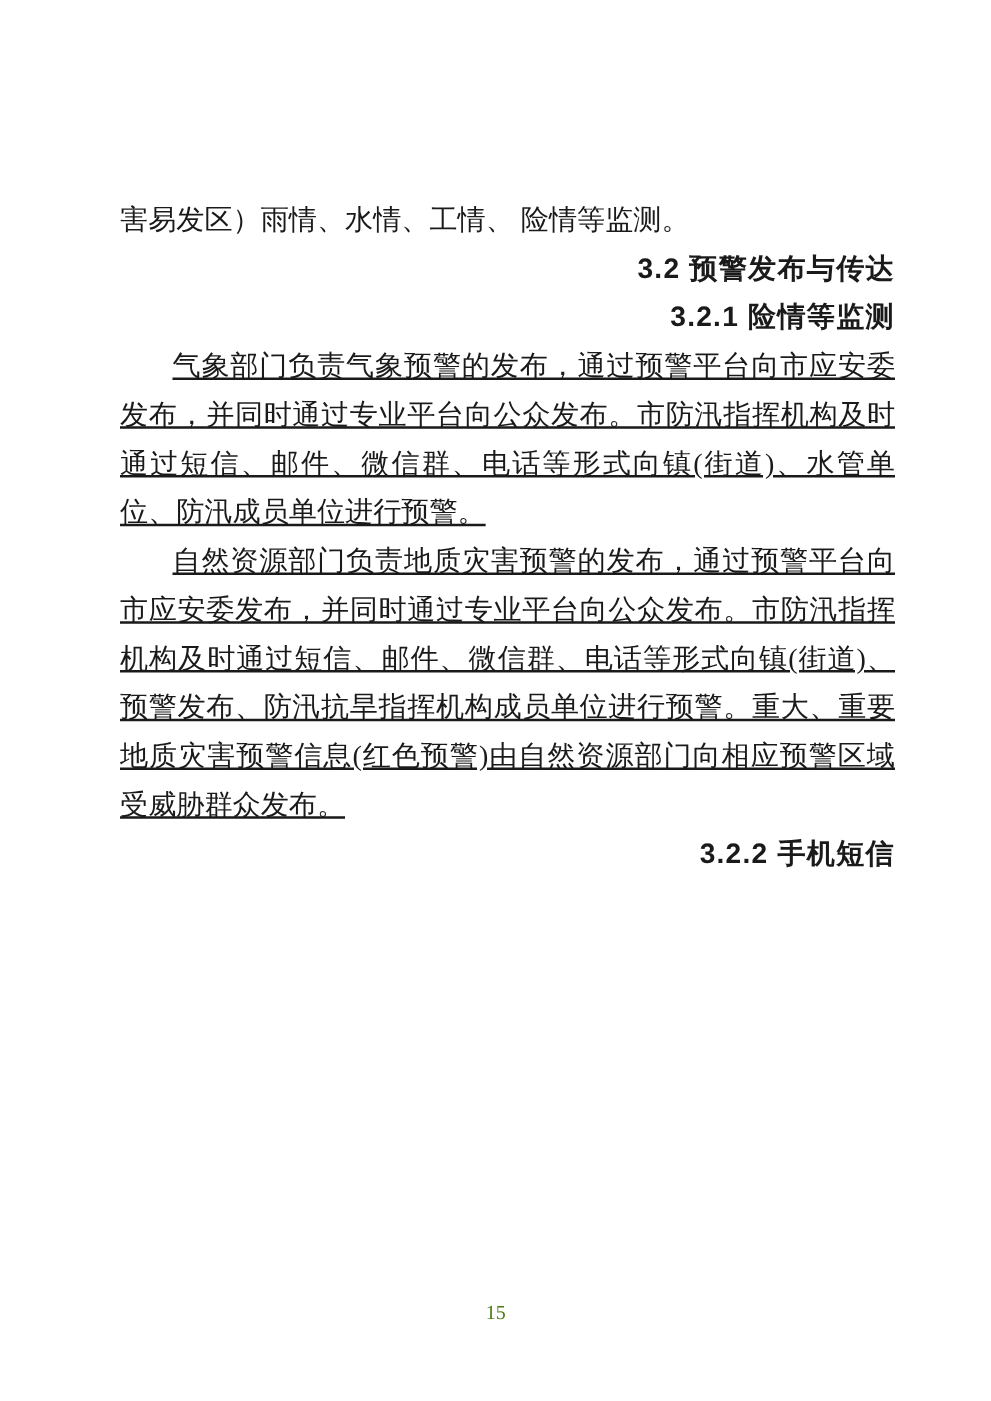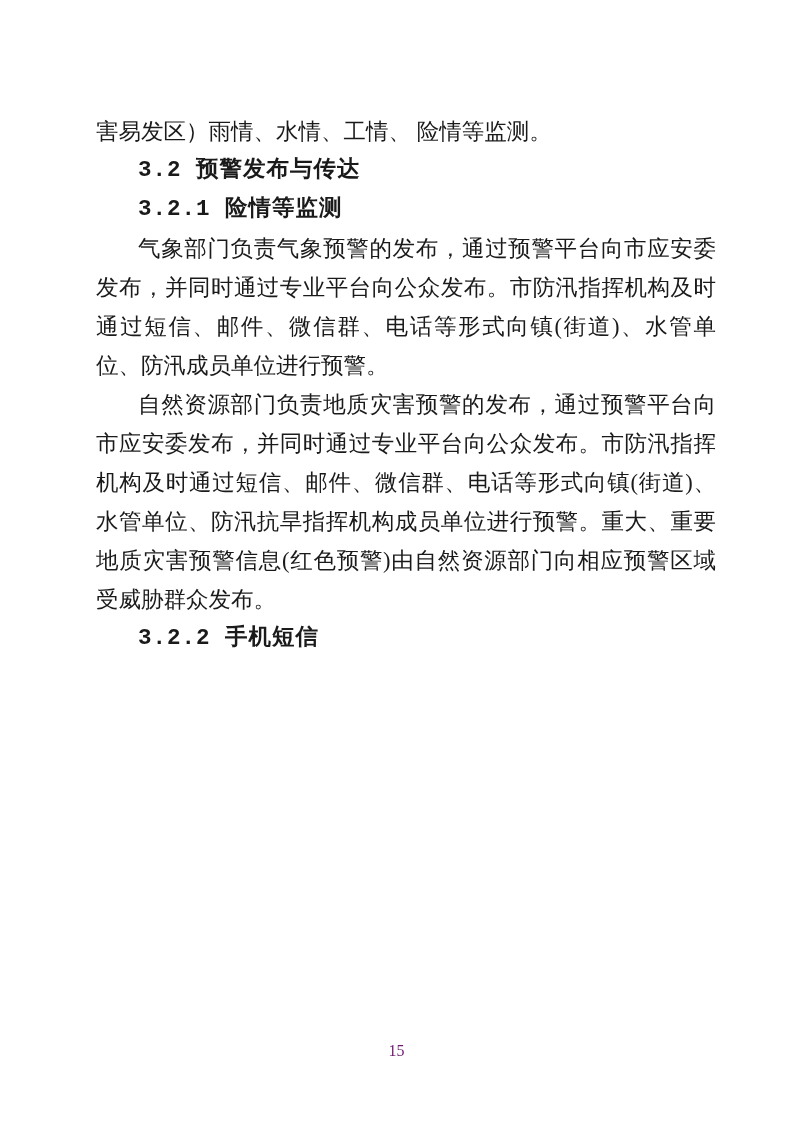--- a/index.html
+++ b/index.html
@@ -28,48 +28,50 @@
   .para {
     margin: 0;
     font-size: 22.5px;
     line-height: 39px;
     text-align: justify;
     text-justify: inter-ideograph;
     word-break: break-all;
   }
   .continuation {
     text-align: left;
+    margin-top: 44px;
   }
   .indent {
     text-indent: 42px;
+    text-decoration: underline;
   }
   .heading {
-    font-family: Liberation Mono, monospace;
+    font-family: Liberation Sans, sans-serif;
     font-weight: 700;
     text-indent: 42px;
-    text-align: left;
+    text-align: right;
     letter-spacing: 1px;
   }
   .page-number {
     position: absolute;
     top: 1042px;
     left: 0;
     width: 100%;
     text-align: center;
     font-size: 16px;
-    color: #701a75;
+    color: #4d7c0f;
     font-family: "Liberation Serif", serif;
   }
 </style>
 </head>
 <body>
 
 <div class="page">
   <div class="text-block">
     <p class="para continuation">害易发区）雨情、水情、工情、 险情等监测。</p>
     <p class="para heading">3.2 预警发布与传达</p>
     <p class="para heading">3.2.1 险情等监测</p>
     <p class="para indent">气象部门负责气象预警的发布，通过预警平台向市应安委发布，并同时通过专业平台向公众发布。市防汛指挥机构及时通过短信、邮件、微信群、电话等形式向镇(街道)、水管单位、防汛成员单位进行预警。</p>
-    <p class="para indent">自然资源部门负责地质灾害预警的发布，通过预警平台向市应安委发布，并同时通过专业平台向公众发布。市防汛指挥机构及时通过短信、邮件、微信群、电话等形式向镇(街道)、水管单位、防汛抗旱指挥机构成员单位进行预警。重大、重要地质灾害预警信息(红色预警)由自然资源部门向相应预警区域受威胁群众发布。</p>
+    <p class="para indent">自然资源部门负责地质灾害预警的发布，通过预警平台向市应安委发布，并同时通过专业平台向公众发布。市防汛指挥机构及时通过短信、邮件、微信群、电话等形式向镇(街道)、预警发布、防汛抗旱指挥机构成员单位进行预警。重大、重要地质灾害预警信息(红色预警)由自然资源部门向相应预警区域受威胁群众发布。</p>
     <p class="para heading">3.2.2 手机短信</p>
   </div>
   <div class="page-number">15</div>
 </div>
 
 </body></html>

